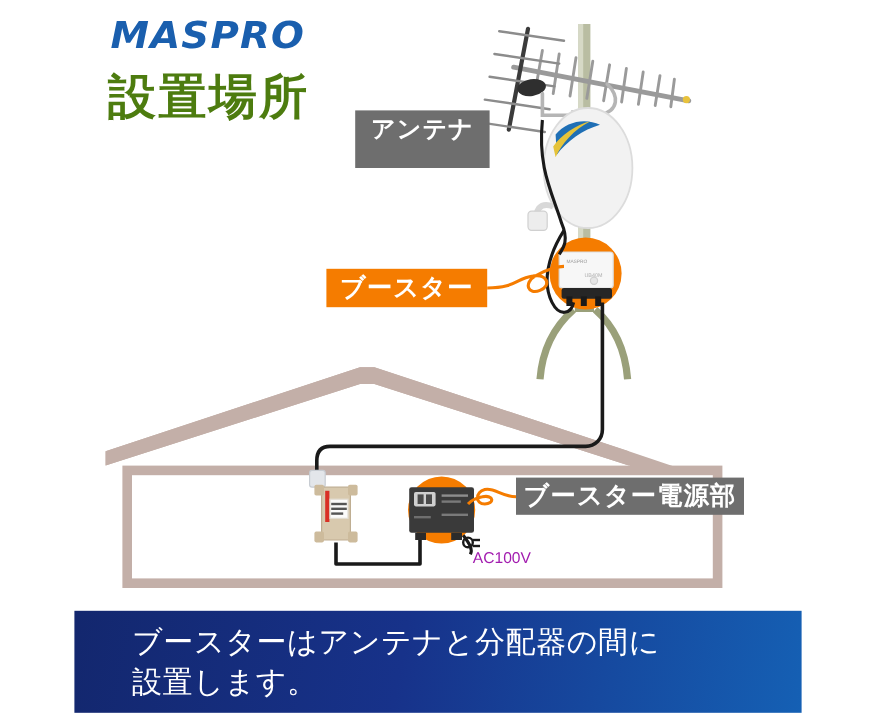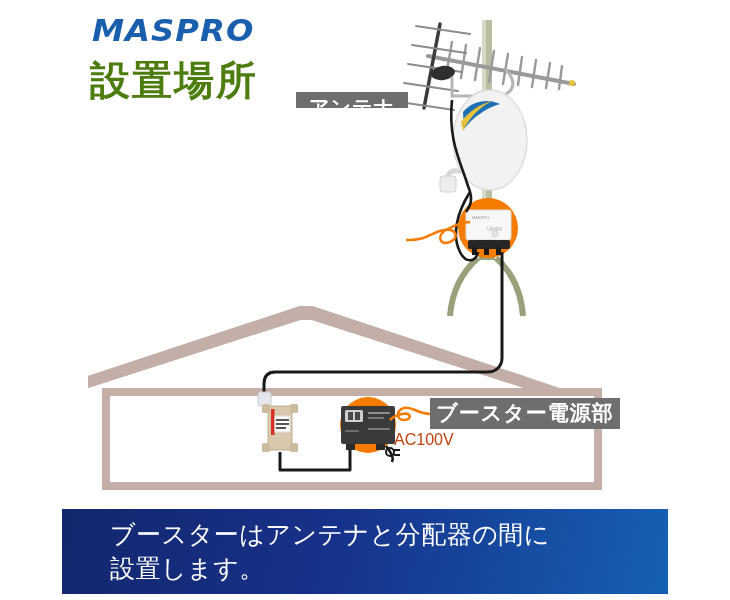--- a/index.html
+++ b/index.html
@@ -53,21 +53,21 @@
     letter-spacing: 1px;
     font-family: "DejaVu Sans", sans-serif;
     box-sizing: border-box;
     white-space: nowrap;
   }
   .tag-gray { background: #6e6e6e; }
   .tag-orange { background: #f57c00; }
 
   #label-antenna {
     left: 296px; top: 92px;
-    width: 112px; height: 16px;
+    width: 112px; height: 48px;
     line-height: 30px;
     font-size: 20px;
   }
   #label-booster {
     left: 272px; top: 224px;
     width: 134px; height: 32px;
     line-height: 32px;
     font-size: 21px;
   }
   #label-splitter {
@@ -78,23 +78,23 @@
   }
   #label-power-unit {
     left: 430px; top: 398px;
     width: 190px; height: 31px;
     line-height: 31px;
     font-size: 21px;
   }
 
   
   #ac-label {
-    left: 394px; top: 431px;
-    font-size: 16px;
-    color: #c2410c;
+    left: 394px; top: 457px;
+    font-size: 13px;
+    color: #a21caf;
     font-family: "Liberation Sans", sans-serif;
   }
 
   
   #caption-banner {
     left: 62px; top: 509px;
     width: 606px; height: 85px;
     background: linear-gradient(100deg, #13276e 0%, #17328a 45%, #1560b4 100%);
     color: #ffffff;
     box-sizing: border-box;
@@ -238,20 +238,21 @@
       <path d="M386 446 C 392 454, 394 458, 392 462" stroke="#1a1a1a" stroke-width="2.6" fill="none"></path>
       <circle cx="390" cy="452" r="4" fill="none" stroke="#1a1a1a" stroke-width="2"></circle>
       <line x1="394" y1="450" x2="400" y2="450" stroke="#1a1a1a" stroke-width="2"></line>
       <line x1="394" y1="455" x2="400" y2="455" stroke="#1a1a1a" stroke-width="2"></line>
     </g>
 
   </svg>
 
   <div class="abs tag tag-gray" id="label-antenna">アンテナ</div>
 
+  <div class="abs tag tag-orange" id="label-booster">ブースター</div>
 
 
   <div class="abs tag tag-gray" id="label-power-unit">ブースター電源部</div>
 
   <div class="abs" id="ac-label">AC100V</div>
 
   <div class="abs" id="caption-banner">
     <div id="caption-text">ブースターはアンテナと分配器の間に
 設置します。</div>
   </div>

